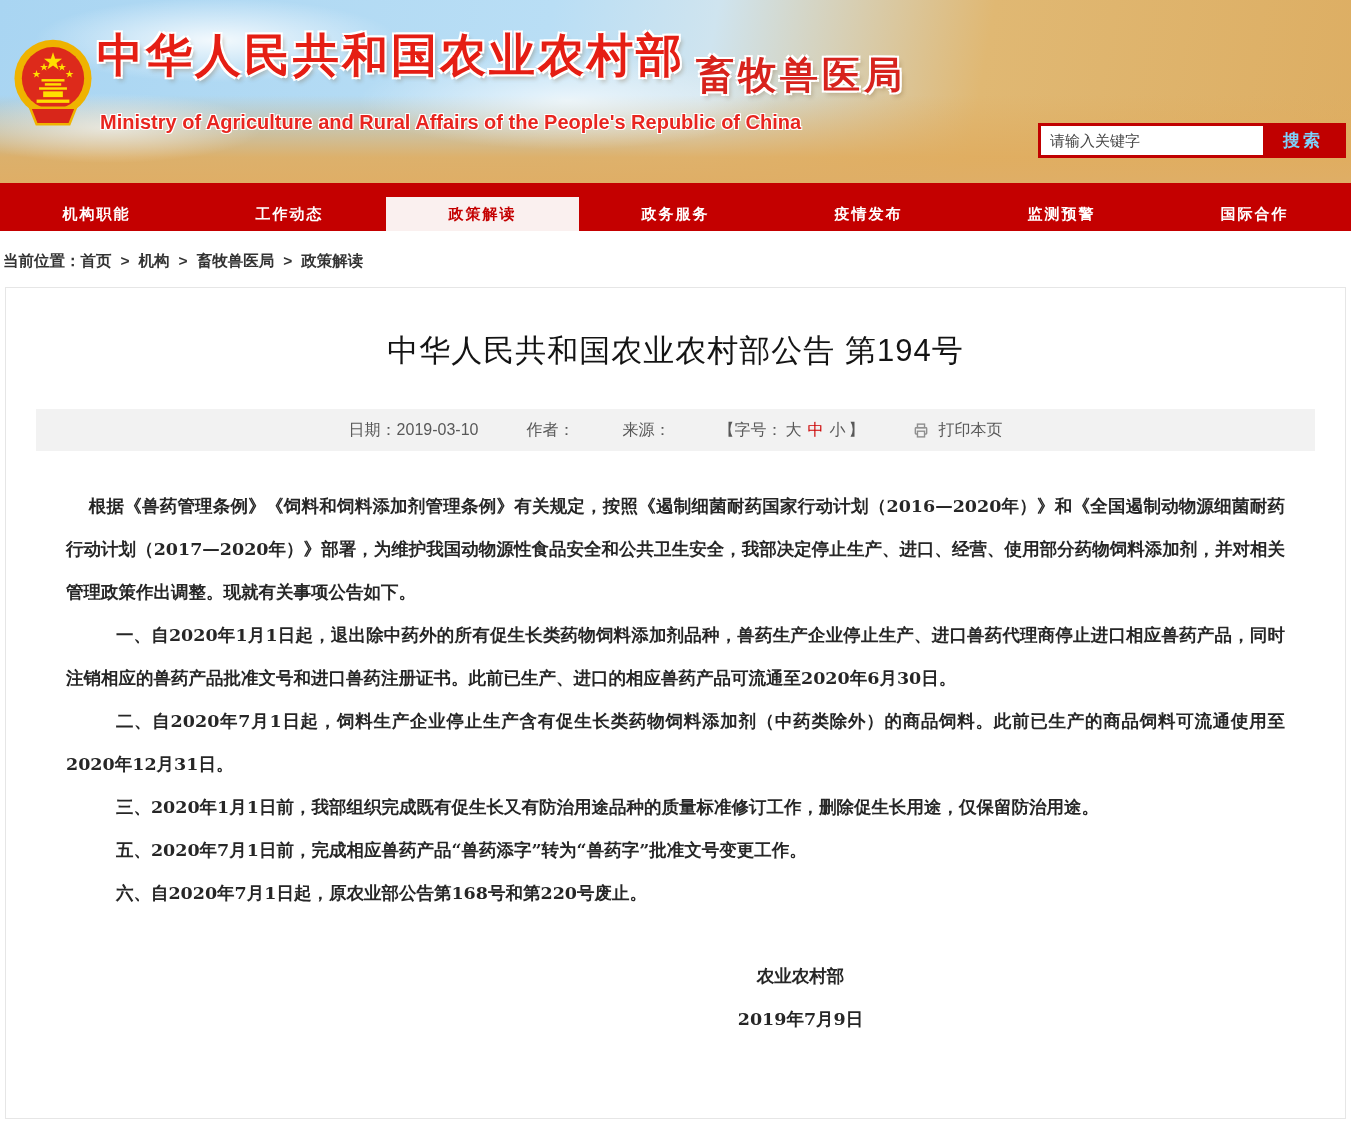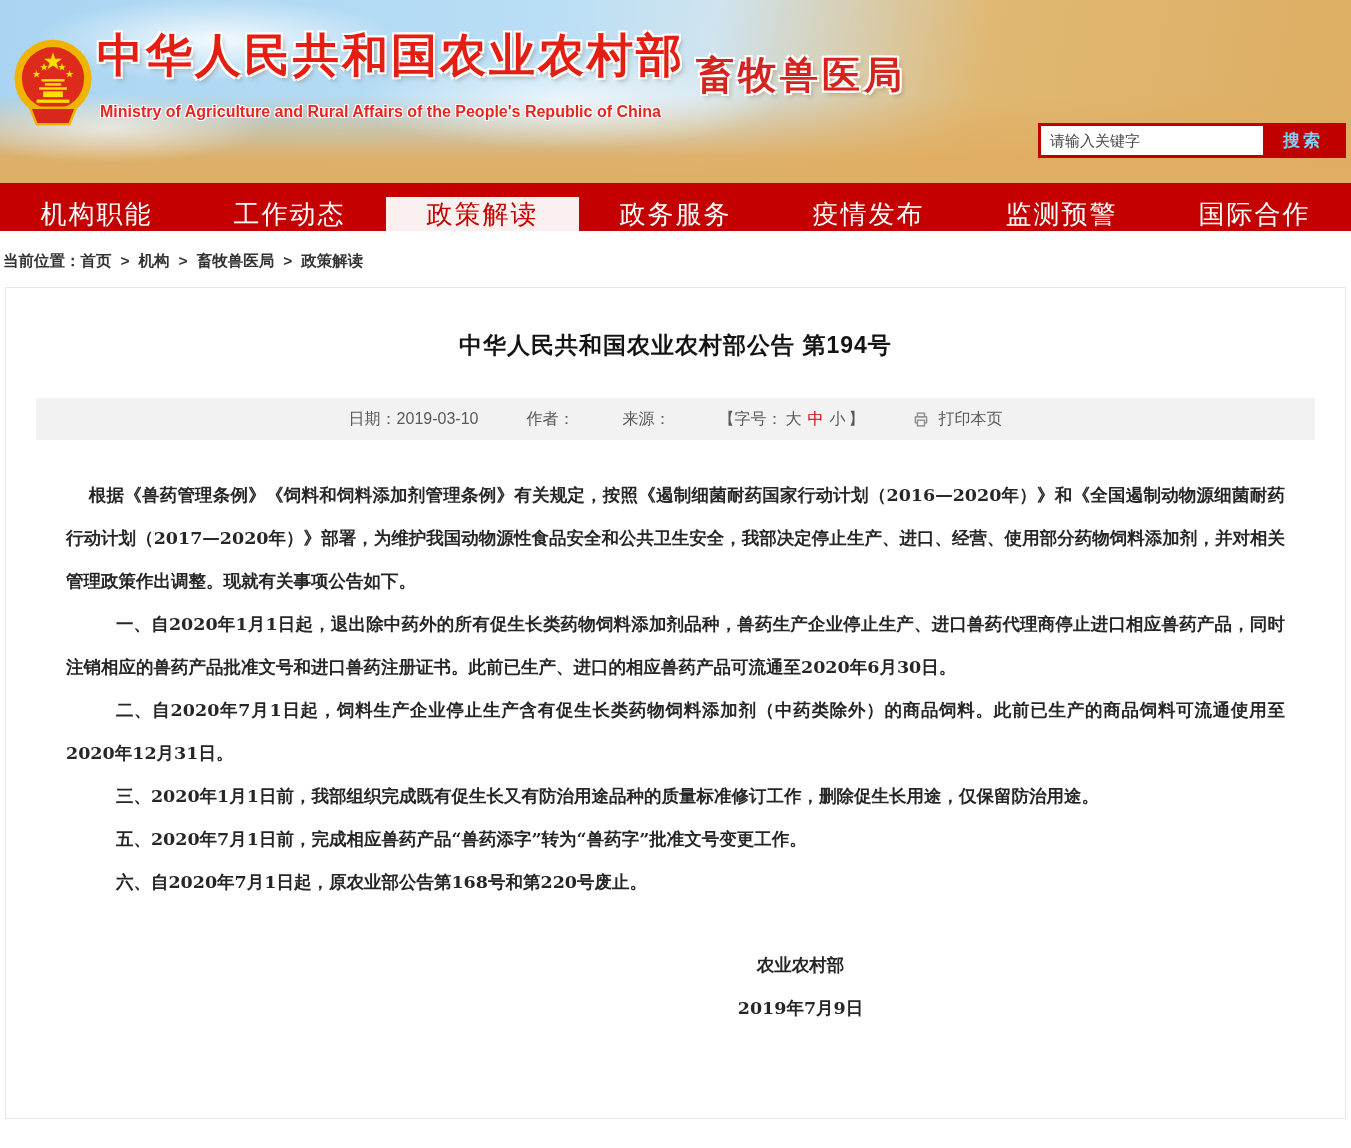--- a/index.html
+++ b/index.html
@@ -21,22 +21,22 @@
       linear-gradient(100deg, #a9d5f2 0%, #b9def5 40%, #cfe4ef 52%, #e0b873 72%, #ddae63 100%);
   }
   .emblem { position:absolute; left:12px; top:36px; width:82px; height:96px; }
   .cn-title {
     position:absolute; left:97px; top:25px;
     font-family:Liberation Mono, monospace; font-weight:bold;
     font-size:46px; color:#e51e14; letter-spacing:3px; white-space:nowrap;
     text-shadow:-2px -2px 0 #fff, 2px -2px 0 #fff, -2px 2px 0 #fff, 2px 2px 0 #fff, 3px 4px 4px rgba(110,70,20,.3);
   }
   .en-title {
-    position:absolute; left:100px; top:103px;
-    font-size:16px; font-weight:bold; color:#e8251f; white-space:nowrap;
+    position:absolute; left:100px; top:111px;
+    font-size:20px; font-weight:bold; color:#e8251f; white-space:nowrap;
     text-shadow:-1px -1px 0 #fff, 1px -1px 0 #fff, -1px 1px 0 #fff, 1px 1px 0 #fff;
   }
   .bureau {
     position:absolute; left:696px; top:50px;
     font-family:"DejaVu Serif", serif; font-weight:bold;
     font-size:38px; color:#d7231d; letter-spacing:4px; white-space:nowrap;
     text-shadow:-2px -2px 0 #fff, 2px -2px 0 #fff, -2px 2px 0 #fff, 2px 2px 0 #fff, 3px 4px 4px rgba(110,70,20,.3);
   }
   .search-box {
     position:absolute; left:1038px; top:123px; width:308px; height:35px;
@@ -51,40 +51,40 @@
   .search-box button {
     width:80px; border:none; background:#c00000; color:#7dd3fc;
     font-size:17px; font-weight:bold; letter-spacing:3px; cursor:pointer;
     font-family:"Liberation Sans", sans-serif;
   }
 
   
   .main-nav { height:48px; background:#c40000; display:flex; }
   .nav-item {
     flex:1; display:flex; align-items:center; justify-content:center;
-    color:#fff; font-size:26px; font-weight:normal; letter-spacing:2px; cursor:pointer;margin-top:14px;
+    color:#fff; font-size:15px; font-weight:bold; letter-spacing:2px; cursor:pointer;margin-top:14px;
   }
   .nav-item.active { background:#faf0ef; color:#c40000; }
 
   
   .breadcrumb {
     padding:20px 0 15px 3px;
     font-size:15.5px; font-weight:bold; color:#333;
   }
   .breadcrumb .sep { margin:0 9px; }
   .crumb { color:#333; cursor:pointer; }
 
   
   .content-panel {
     margin:0 5px; background:#fff; border:1px solid #e6e6e6;
     min-height:832px; padding-bottom:20px;
   }
   .article-title {
     margin:42px 0 16px; text-align:center;
-    font-size:23px; font-weight:bold; color:#141414; letter-spacing:1px;
+    font-size:31px; font-weight:normal; color:#141414; letter-spacing:1px;
   }
   .meta-bar {
     margin:37px 30px 0; height:42px; background:#f2f2f2;
     display:flex; align-items:center; justify-content:center; gap:48px;
     font-size:16px; color:#585858;
   }
   .meta-item { white-space:nowrap; }
   .fs-opt { margin:0 3px; cursor:pointer; }
   .fs-opt.active { color:#cc0000; }
   .print-btn { display:flex; align-items:center; gap:8px; cursor:pointer; white-space:nowrap; }

